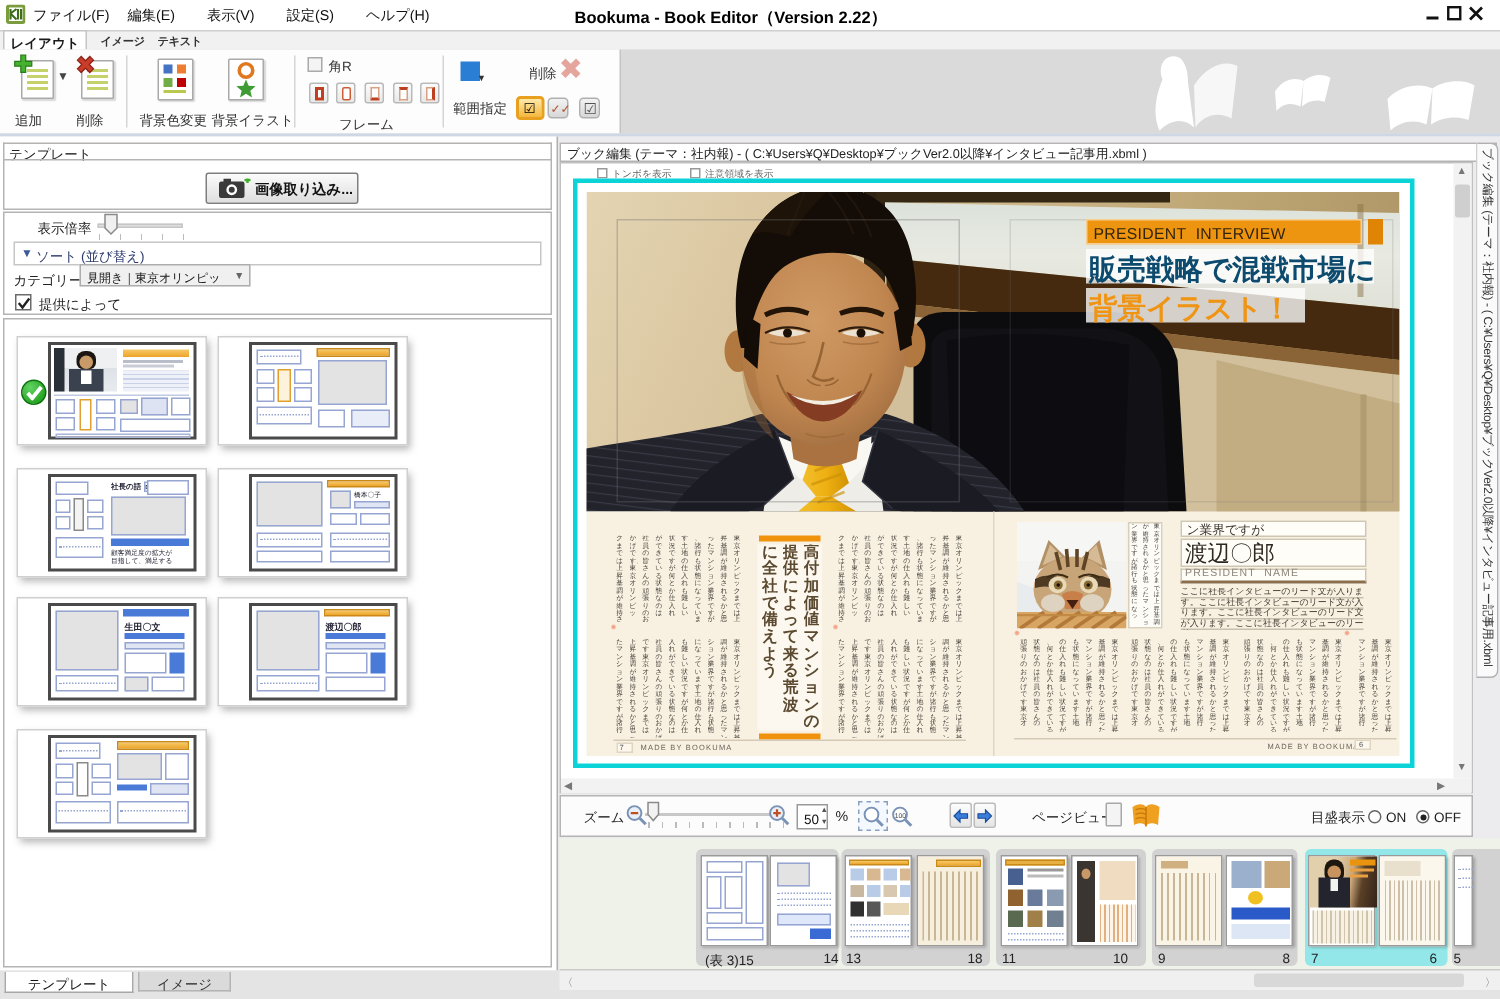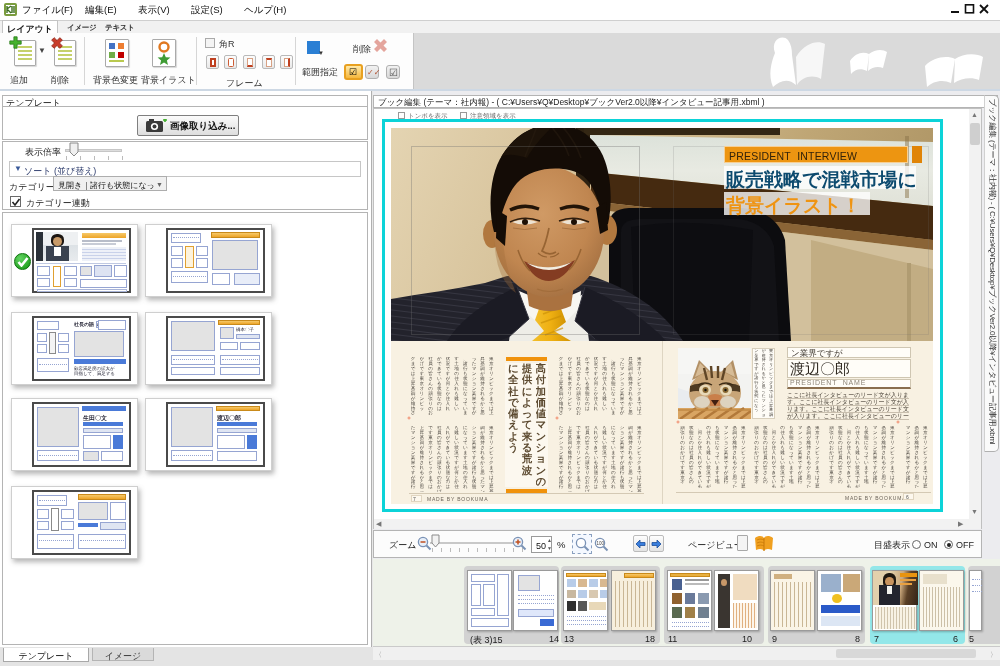--- a/index.html
+++ b/index.html
@@ -32,20 +32,21 @@
  <svg class="a" style="left:4px;top:3px" width="13" height="13" viewBox="0 0 13 13">
       <rect x="0" y="0" width="13" height="13" rx="2" fill="#7a9c3e"></rect>
       <rect x="2" y="2" width="9" height="9" fill="#fff"></rect>
       <path d="M3 3v7M3 6l4-3M3 6l4 4M8 3v7M10 3v7" stroke="#3c6e1e" stroke-width="1.4" fill="none"></path>
     </svg>
  <div class="a nw" style="left:22px;top:4px;font-size:9.5px;color:#101010">ファイル(F)</div>
 <div class="a nw" style="left:85px;top:4px;font-size:9.5px;color:#101010">編集(E)</div>
 <div class="a nw" style="left:138px;top:4px;font-size:9.5px;color:#101010">表示(V)</div>
 <div class="a nw" style="left:191px;top:4px;font-size:9.5px;color:#101010">設定(S)</div>
 <div class="a nw" style="left:244px;top:4px;font-size:9.5px;color:#101010">ヘルプ(H)</div>
+ <div class="a nw" style="left:383px;top:4px;width:204px;text-align:center;font-size:11px;font-weight:bold;color:#000">Bookuma - Book Editor（Version 2.22）</div>
  <svg class="a" style="left:950px;top:4px" width="44" height="10" viewBox="0 0 44 10">
       <path d="M1 8h8" stroke="#111" stroke-width="2"></path>
       <rect x="15.5" y="0.8" width="8" height="8" fill="none" stroke="#111" stroke-width="1.6"></rect>
       <path d="M30 1l8 8M38 1l-8 8" stroke="#111" stroke-width="1.8"></path>
     </svg>
 </div>
 
 <div class="a" style="left:0;top:20px;width:1000px;height:13px;background:#f1f1f1;border-top:1px solid #cfcfcf"></div>
 <div class="a nw" style="left:2px;top:20px;width:56px;height:13px;background:#fff;border:1px solid #c4c4c4;border-bottom:none;font-size:9px;font-weight:bold;color:#1a1a1a;text-align:center;padding-top:2px">レイアウト</div>
 <div class="a nw" style="left:67px;top:23px;font-size:7.5px;font-weight:bold;color:#333;letter-spacing:-0.3px">イメージ</div>
@@ -155,27 +156,27 @@
 <div class="a" style="left:65px;top:149px;width:57px;height:3px;background:#ddd;border:1px solid #c6c6c6"></div>
 <svg class="a" style="left:69px;top:142px" width="10" height="15" viewBox="0 0 10 15">
     <path d="M1 1h8v9l-4 4-4-4z" fill="#f0f0f0" stroke="#8a8a8a"></path>
   </svg>
 <div class="a" style="left:66px;top:156px;width:58px;height:4px;background-image:repeating-linear-gradient(90deg,#bbb 0 1px,transparent 1px 14px);"></div>
 <div class="a" style="left:9px;top:161px;width:352px;height:16px;border:1px solid #c6c6c6"></div>
 <div class="a" style="left:14px;top:164px;font-size:8px;color:#3a5a9a">▼</div>
 <div class="a nw" style="left:24px;top:165px;font-size:9px;color:#2b3a6b">ソート (並び替え)</div>
 <div class="a nw" style="left:9px;top:181px;font-size:9px;color:#222">カテゴリー</div>
 <div class="a" style="left:53px;top:176px;width:114px;height:15px;background:#f0f0f0;border:1px solid #adadad"></div>
-<div class="a nw" style="left:58px;top:180px;font-size:8px;color:#111">見開き｜諸行も状態になっ</div>
+<div class="a nw" style="left:58px;top:180px;font-size:8px;color:#111">見開き｜東京オリンピッ</div>
 <div class="a" style="left:156px;top:181px;font-size:7px;color:#666">▼</div>
 <div class="a" style="left:10px;top:196px;width:11px;height:11px;background:#fff;border:1px solid #6a6a6a"></div>
 <svg class="a" style="left:11px;top:197px" width="10" height="10" viewBox="0 0 10 10">
     <path d="M1.5 5l2.5 3 4.5-6" stroke="#222" stroke-width="1.6" fill="none"></path>
   </svg>
-<div class="a nw" style="left:26px;top:197px;font-size:9px;color:#222">カテゴリー連動</div>
+<div class="a nw" style="left:26px;top:197px;font-size:9px;color:#222">提供によって</div>
 <div class="a" style="left:2px;top:212px;width:366px;height:433px;border:1px solid #b4b4b4"></div>
 <div id="thumbs">
 
 <div class="tcard" style="left:11px;top:224px">
  <div class="tsp">
   <div class="a" style="left:2px;top:2px;width:42px;height:29px;background:linear-gradient(#eef0f2 45%,#dde2e6 46%,#e8ebee)"></div>
   <div class="a" style="left:2px;top:2px;width:7px;height:29px;background:#2a3038"></div>
   <div class="a" style="left:17px;top:4px;width:13px;height:12px;background:#1c1612;border-radius:45% 45% 35% 35%"></div>
   <div class="a" style="left:19px;top:7px;width:9px;height:9px;background:#c89a68;border-radius:50%"></div>
   <div class="a" style="left:12px;top:16px;width:23px;height:15px;background:#3a4250"></div>

